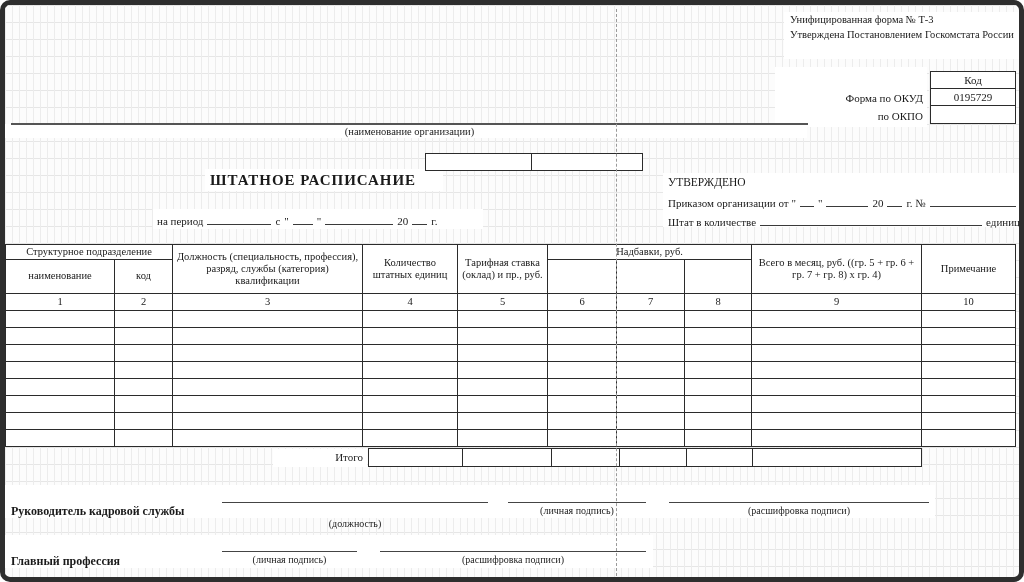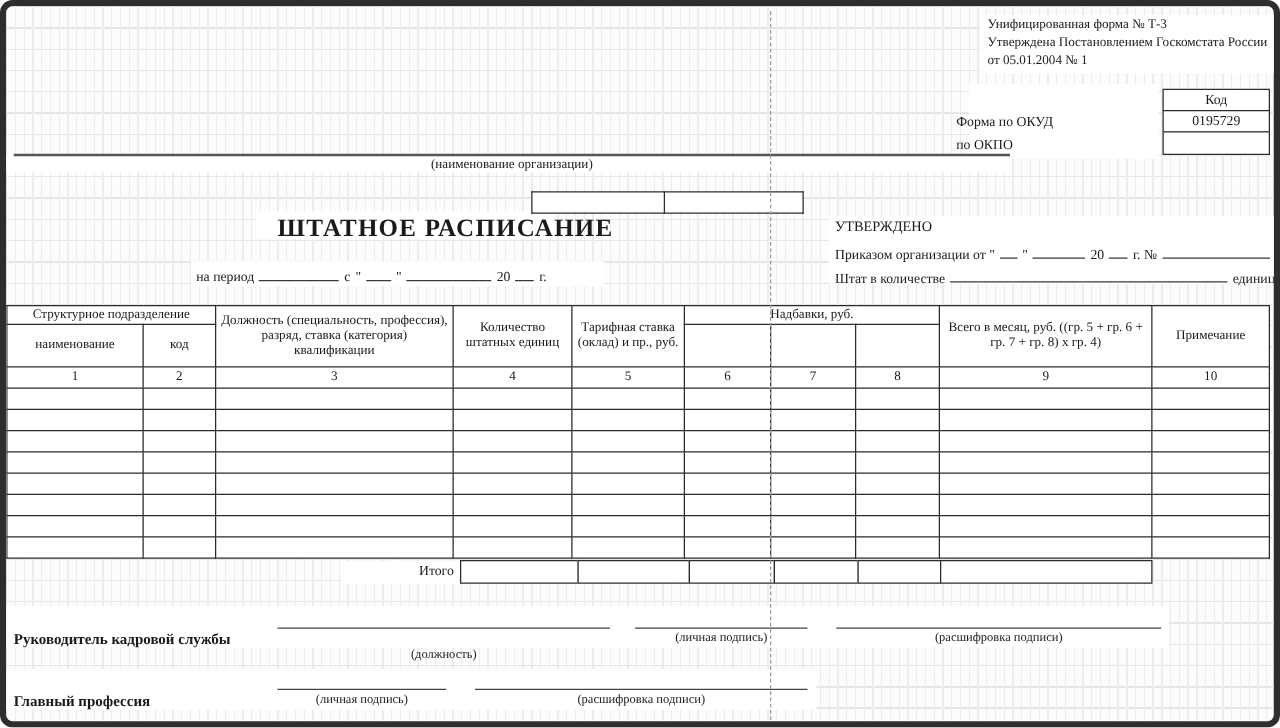--- a/index.html
+++ b/index.html
@@ -19,26 +19,26 @@
   .abs { position:absolute; z-index:2; }
 
   .note { font-size:10.5px; line-height:14.5px; white-space:nowrap; }
 
   .codebox { width:86px; }
   .codebox .cell {
     border:1px solid #2b2b2b; background:#fff; height:18px;
     text-align:center; font-size:11px; line-height:17px; margin-top:-1px;
   }
   .codebox .cell:first-child { margin-top:0; }
-  .rlabel { font-size:11px; white-space:nowrap; }
+  .rlabel { font-size:11px; text-align:right; white-space:nowrap; }
 
   .hline { border-top:2px solid #555; height:0; }
   .caption { font-size:10.5px; text-align:center; color:#222; }
 
-  .title { font-size:20px; font-weight:bold; letter-spacing:1px; white-space:nowrap;margin-left:12px; }
+  .title { font-size:15px; font-weight:bold; letter-spacing:1px; white-space:nowrap; }
 
   table.doc { border-collapse:collapse; table-layout:fixed; background:#fff; }
   table.doc td {
     border:1px solid #2b2b2b; font-size:10.5px; text-align:center;
     height:18px; padding:0 2px; white-space:nowrap;
   }
 
   .fline { display:flex; align-items:baseline; font-size:11px; white-space:nowrap; }
   .ul { display:inline-block; border-bottom:1.5px solid #3a3a3a; height:13px; margin:0 4px; }
   .grow { flex:1; }
@@ -74,21 +74,20 @@
   <div class="wstrip" style="left:200px;top:164px;width:238px;height:22px;"></div>
   <div class="wstrip" style="left:658px;top:168px;width:358px;height:54px;"></div>
   <div class="wstrip" style="left:148px;top:204px;width:330px;height:20px;"></div>
   <div class="wstrip" style="left:268px;top:444px;width:94px;height:18px;"></div>
   <div class="wstrip" style="left:0;top:480px;width:930px;height:33px;"></div>
   <div class="wstrip" style="left:0;top:530px;width:648px;height:33px;"></div>
 
   <div class="abs note" style="left:785px;top:8px;">
     <div>Унифицированная форма № Т-3</div>
     <div>Утверждена Постановлением Госкомстата России</div>
-    <div>от 05.01.2004 № 1</div>
   </div>
 
   <div class="abs codebox" style="left:925px;top:66px;">
     <div class="cell">Код</div>
     <div class="cell">0195729</div>
     <div class="cell" style="height:19px;"></div>
   </div>
   <div class="abs rlabel" style="left:760px;top:87px;width:158px;">Форма по ОКУД</div>
   <div class="abs rlabel" style="left:760px;top:105px;width:158px;">по ОКПО</div>
 
@@ -152,21 +151,21 @@
           <col style="width:90px;">
           <col style="width:69px;">
         <col style="width:68px;">
           <col style="width:67px;">
           <col style="width:170px;">
           <col style="width:94px;">
       </colgroup>
       <tbody>
           <tr class="rA">
         <th colspan="2">Структурное подразделение</th>
-        <th rowspan="2">Должность (специальность, профессия), разряд, ставка (категория) квалификации</th>
+        <th rowspan="2">Должность (специальность, профессия), разряд, службы (категория) квалификации</th>
         <th rowspan="2">Количество штатных единиц</th>
         <th rowspan="2">Тарифная ставка (оклад) и пр., руб.</th>
         <th colspan="3">Надбавки, руб.</th>
         <th rowspan="2">Всего в месяц, руб. ((гр. 5 + гр. 6 + гр. 7 + гр. 8) x гр. 4)</th>
         <th rowspan="2">Примечание</th>
       </tr>
       <tr class="rB">
         <th>наименование</th>
         <th>код</th>
         <th></th>

